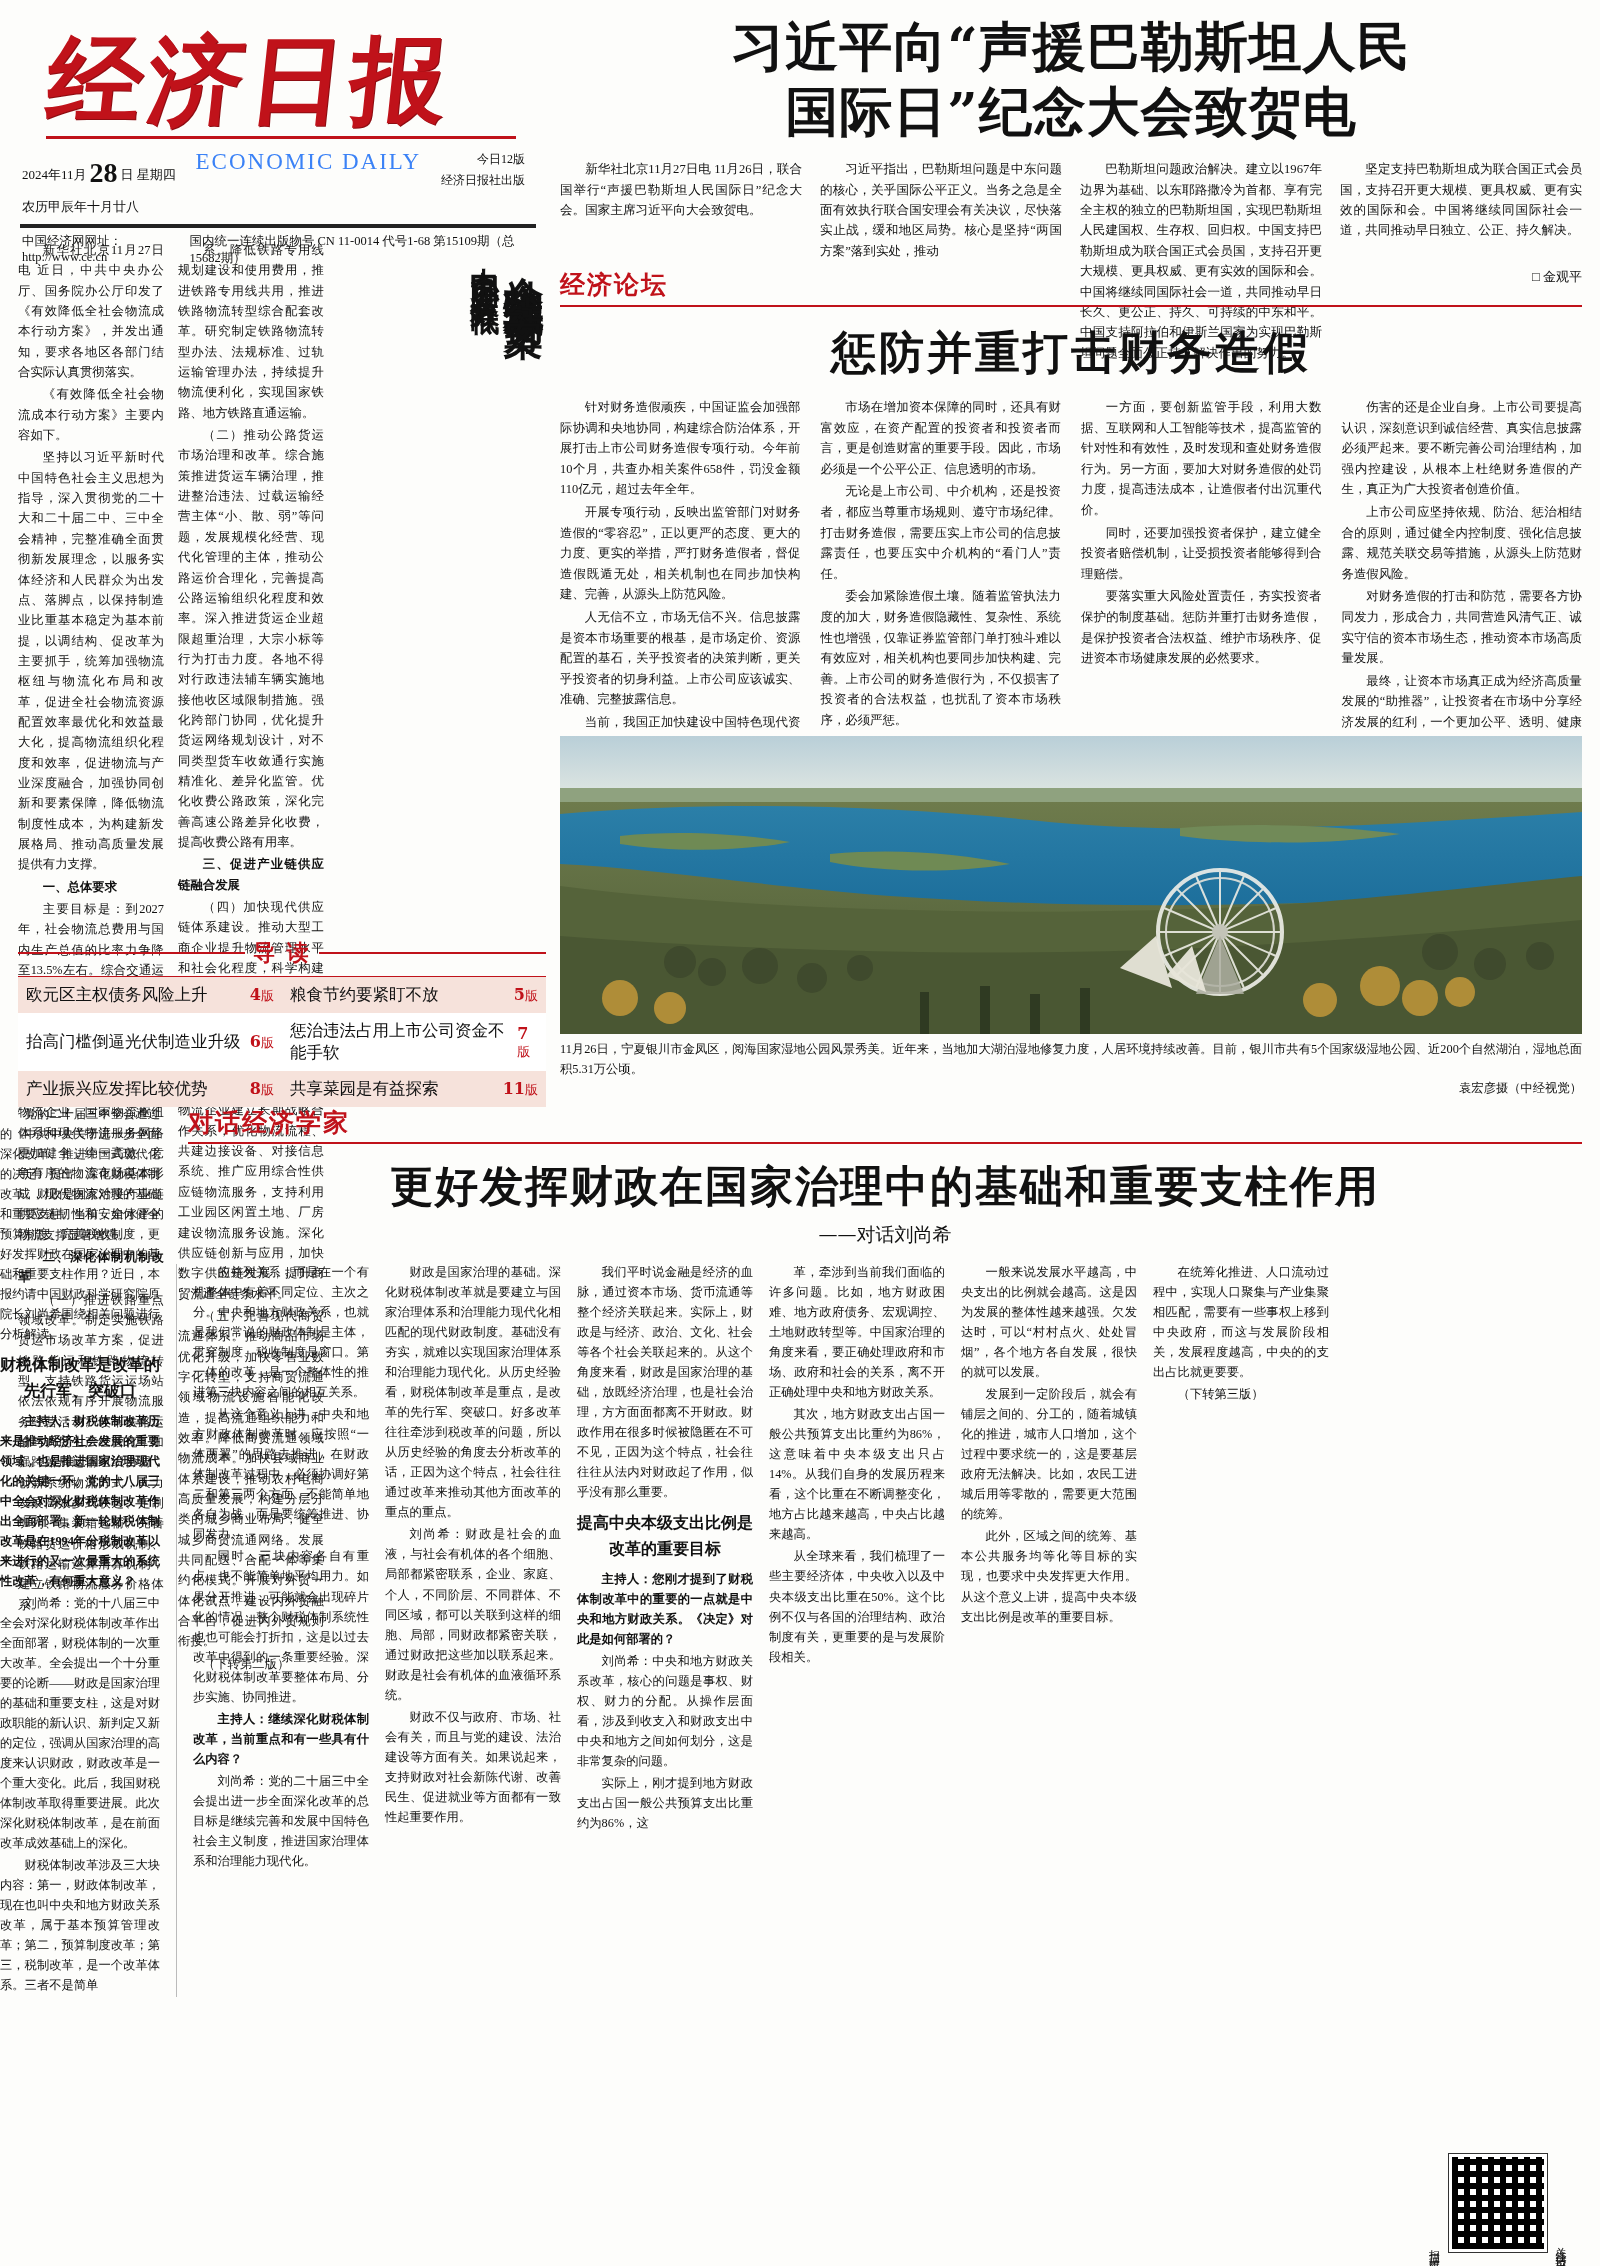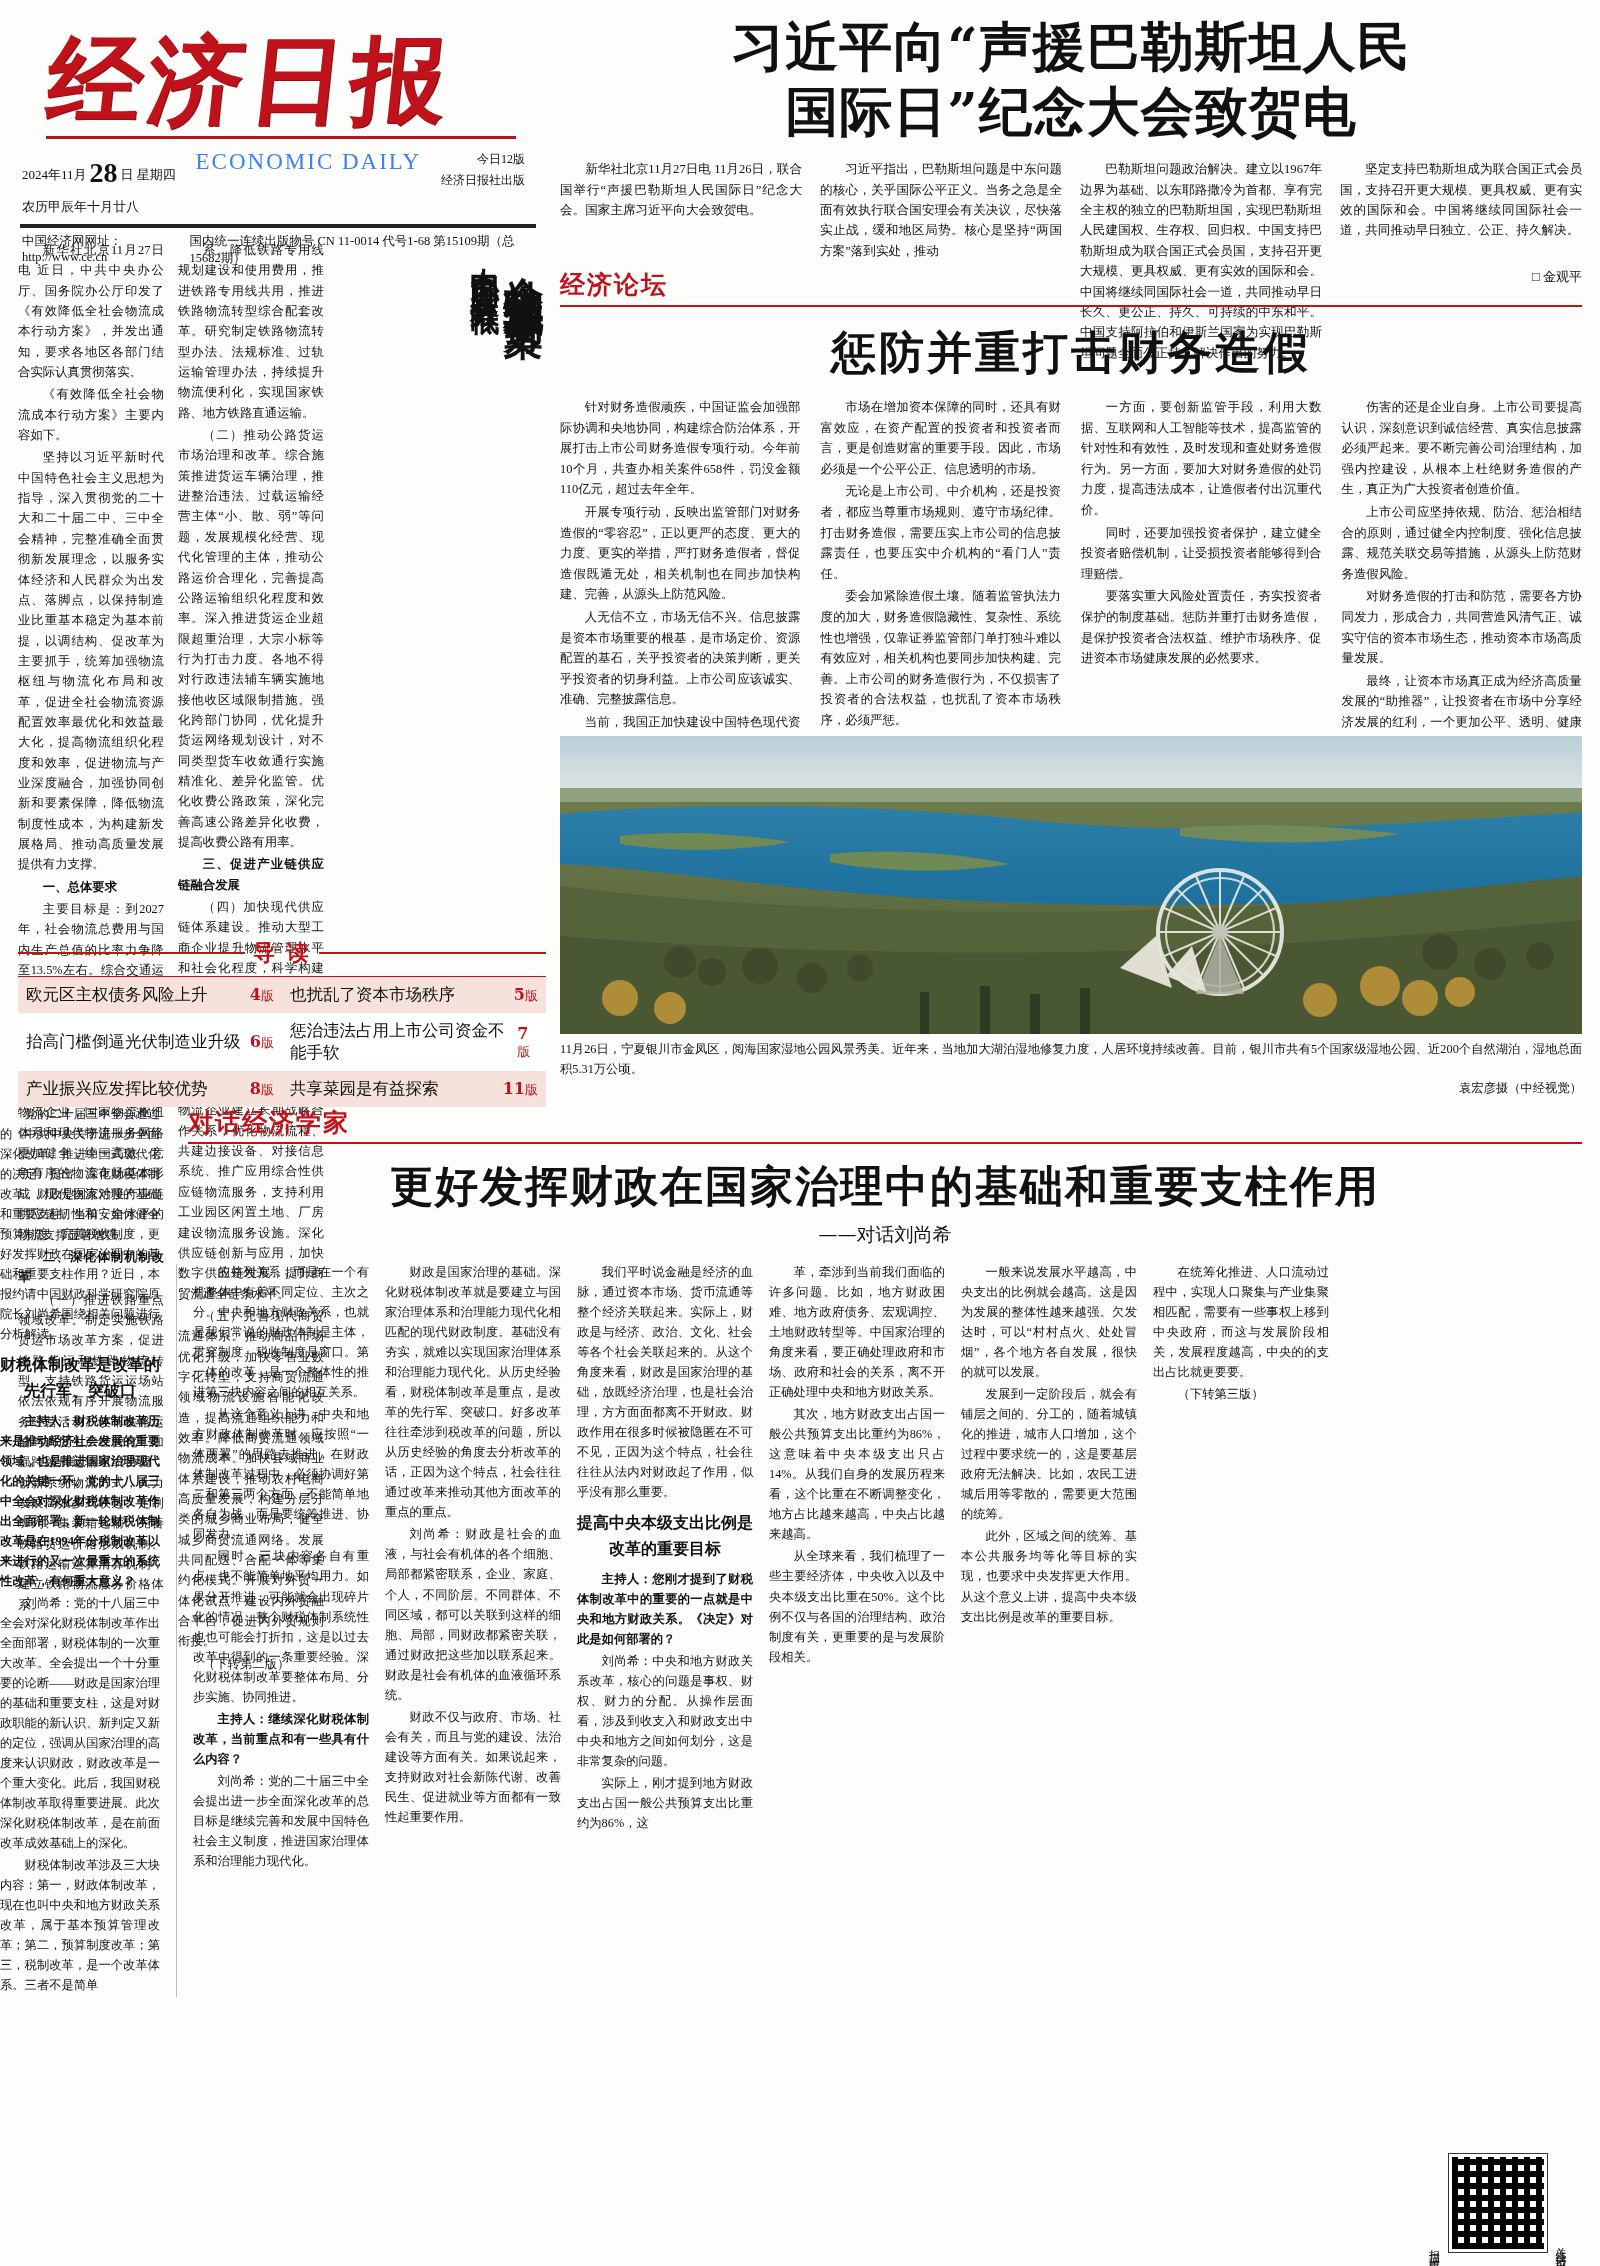--- a/index.html
+++ b/index.html
@@ -212,21 +212,21 @@
       <div class="t">导 读</div>
       <div class="line"></div>
     </div>
     <div class="daodu-tbl">
       <div class="dd-row">
         <div class="dd-cell">
           <span>欧元区主权债务风险上升</span>
           <span class="dd-pg"><b>4</b><span>版</span></span>
         </div>
         <div class="dd-cell">
-          <span>也扰乱了资本市场秩序</span>
+          <span>粮食节约要紧盯不放</span>
           <span class="dd-pg"><b>5</b><span>版</span></span>
         </div>
       </div>
       <div class="dd-row">
         <div class="dd-cell">
           <span>抬高门槛倒逼光伏制造业升级</span>
           <span class="dd-pg"><b>6</b><span>版</span></span>
         </div>
         <div class="dd-cell">
           <span>惩治违法占用上市公司资金不能手软</span>

